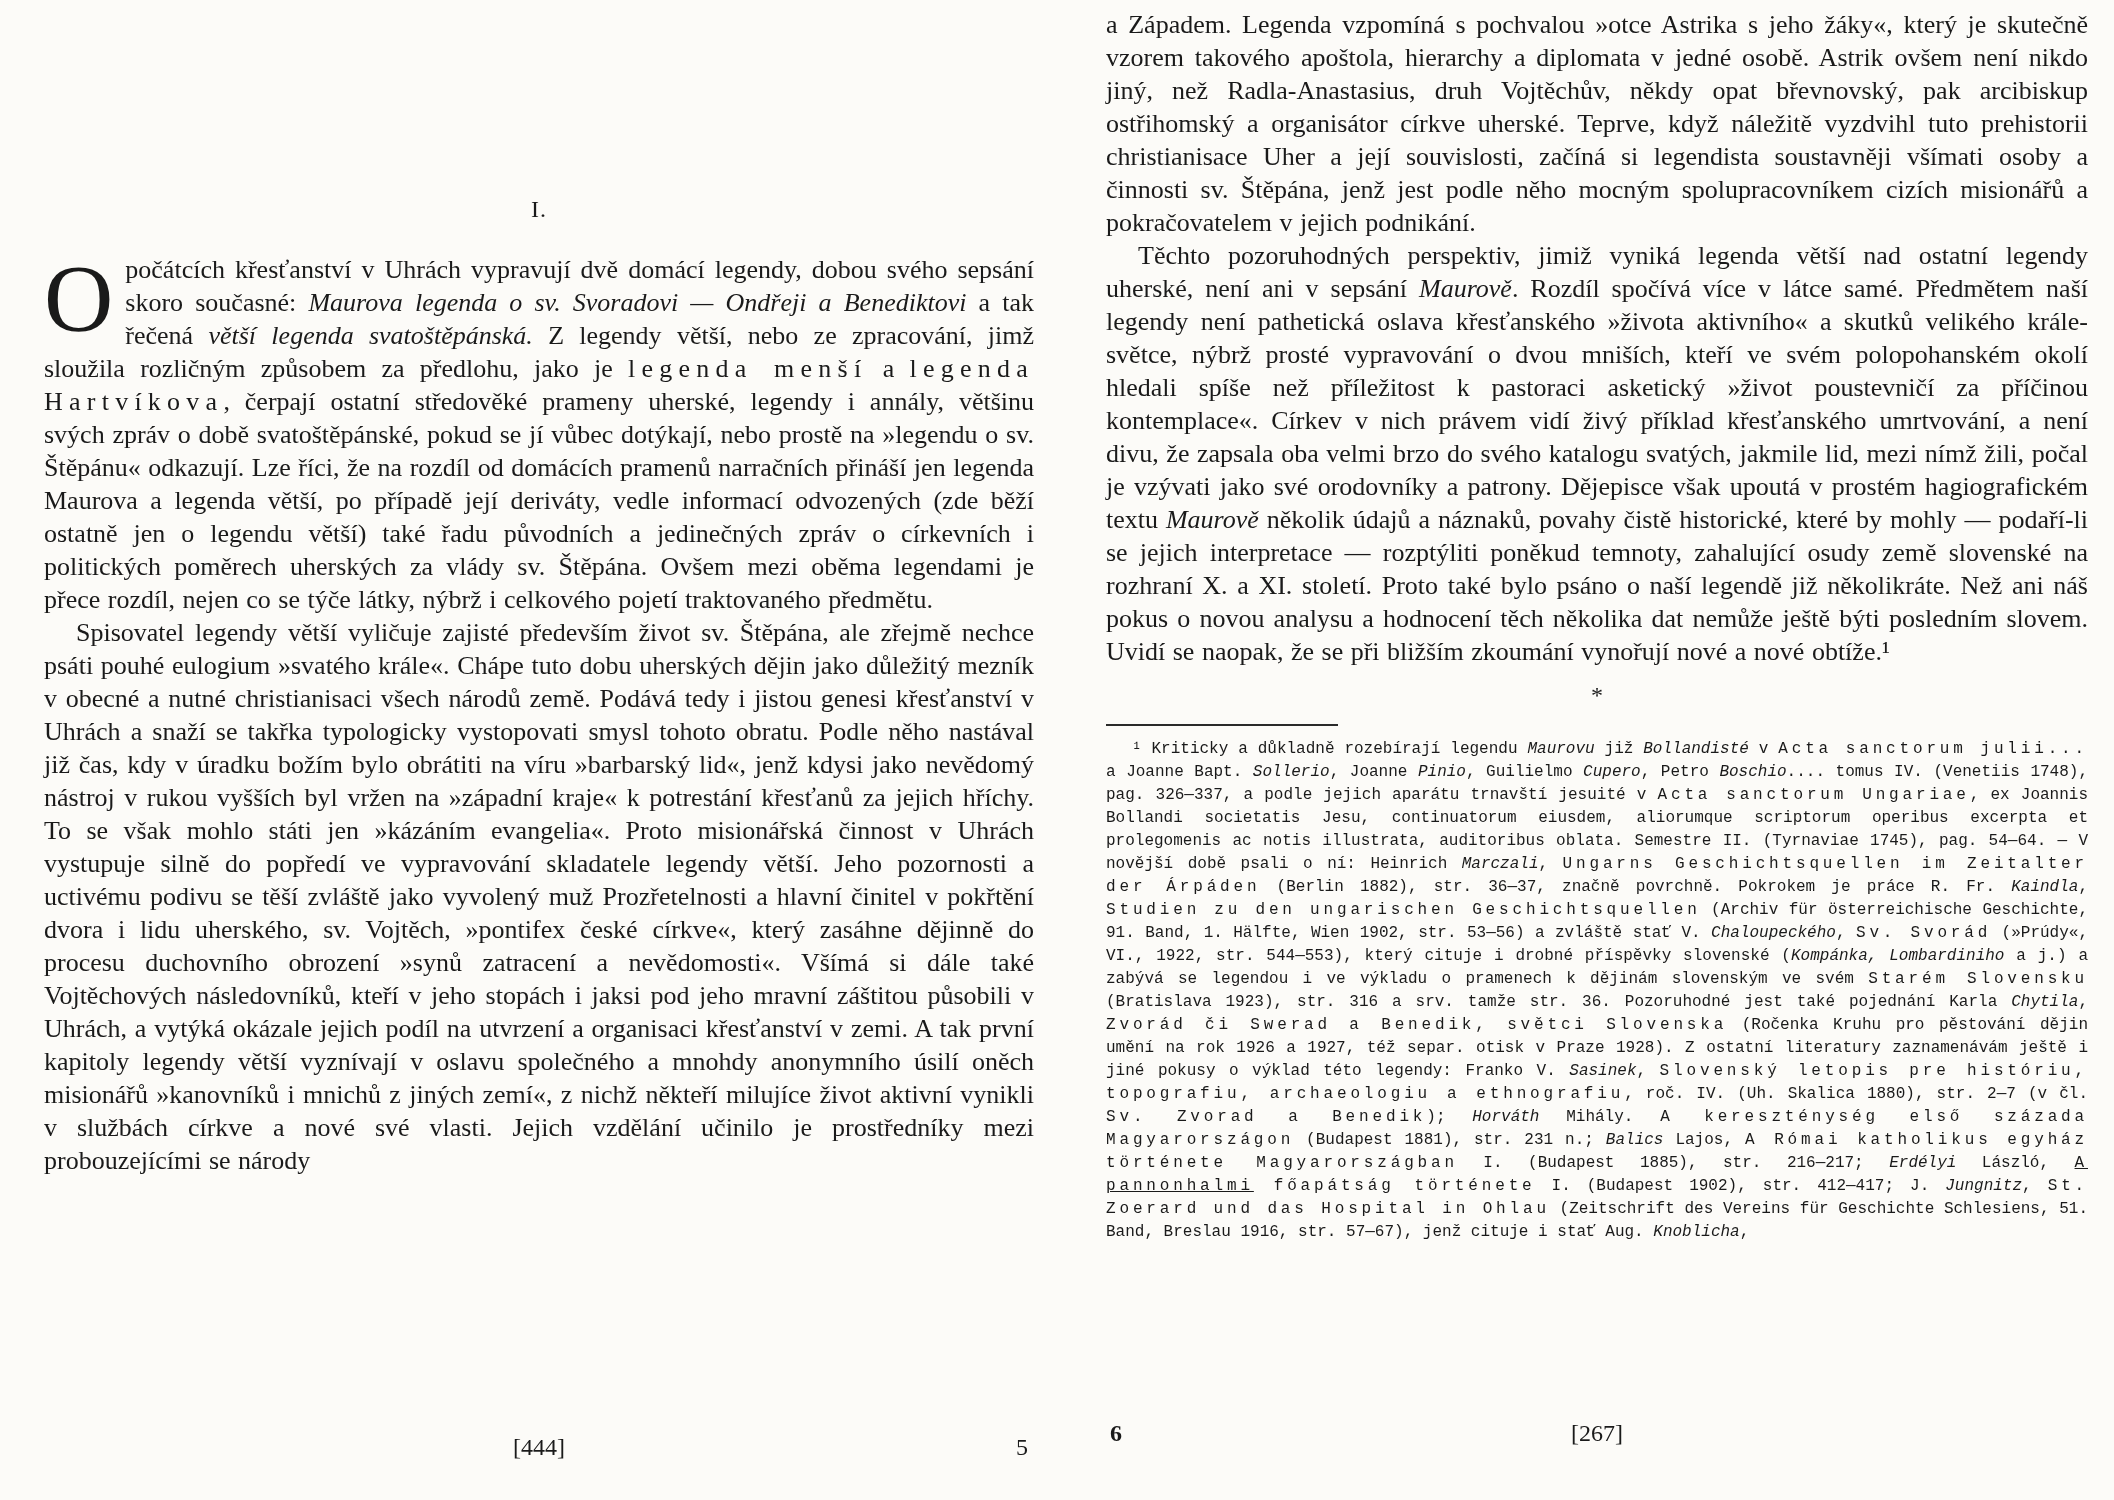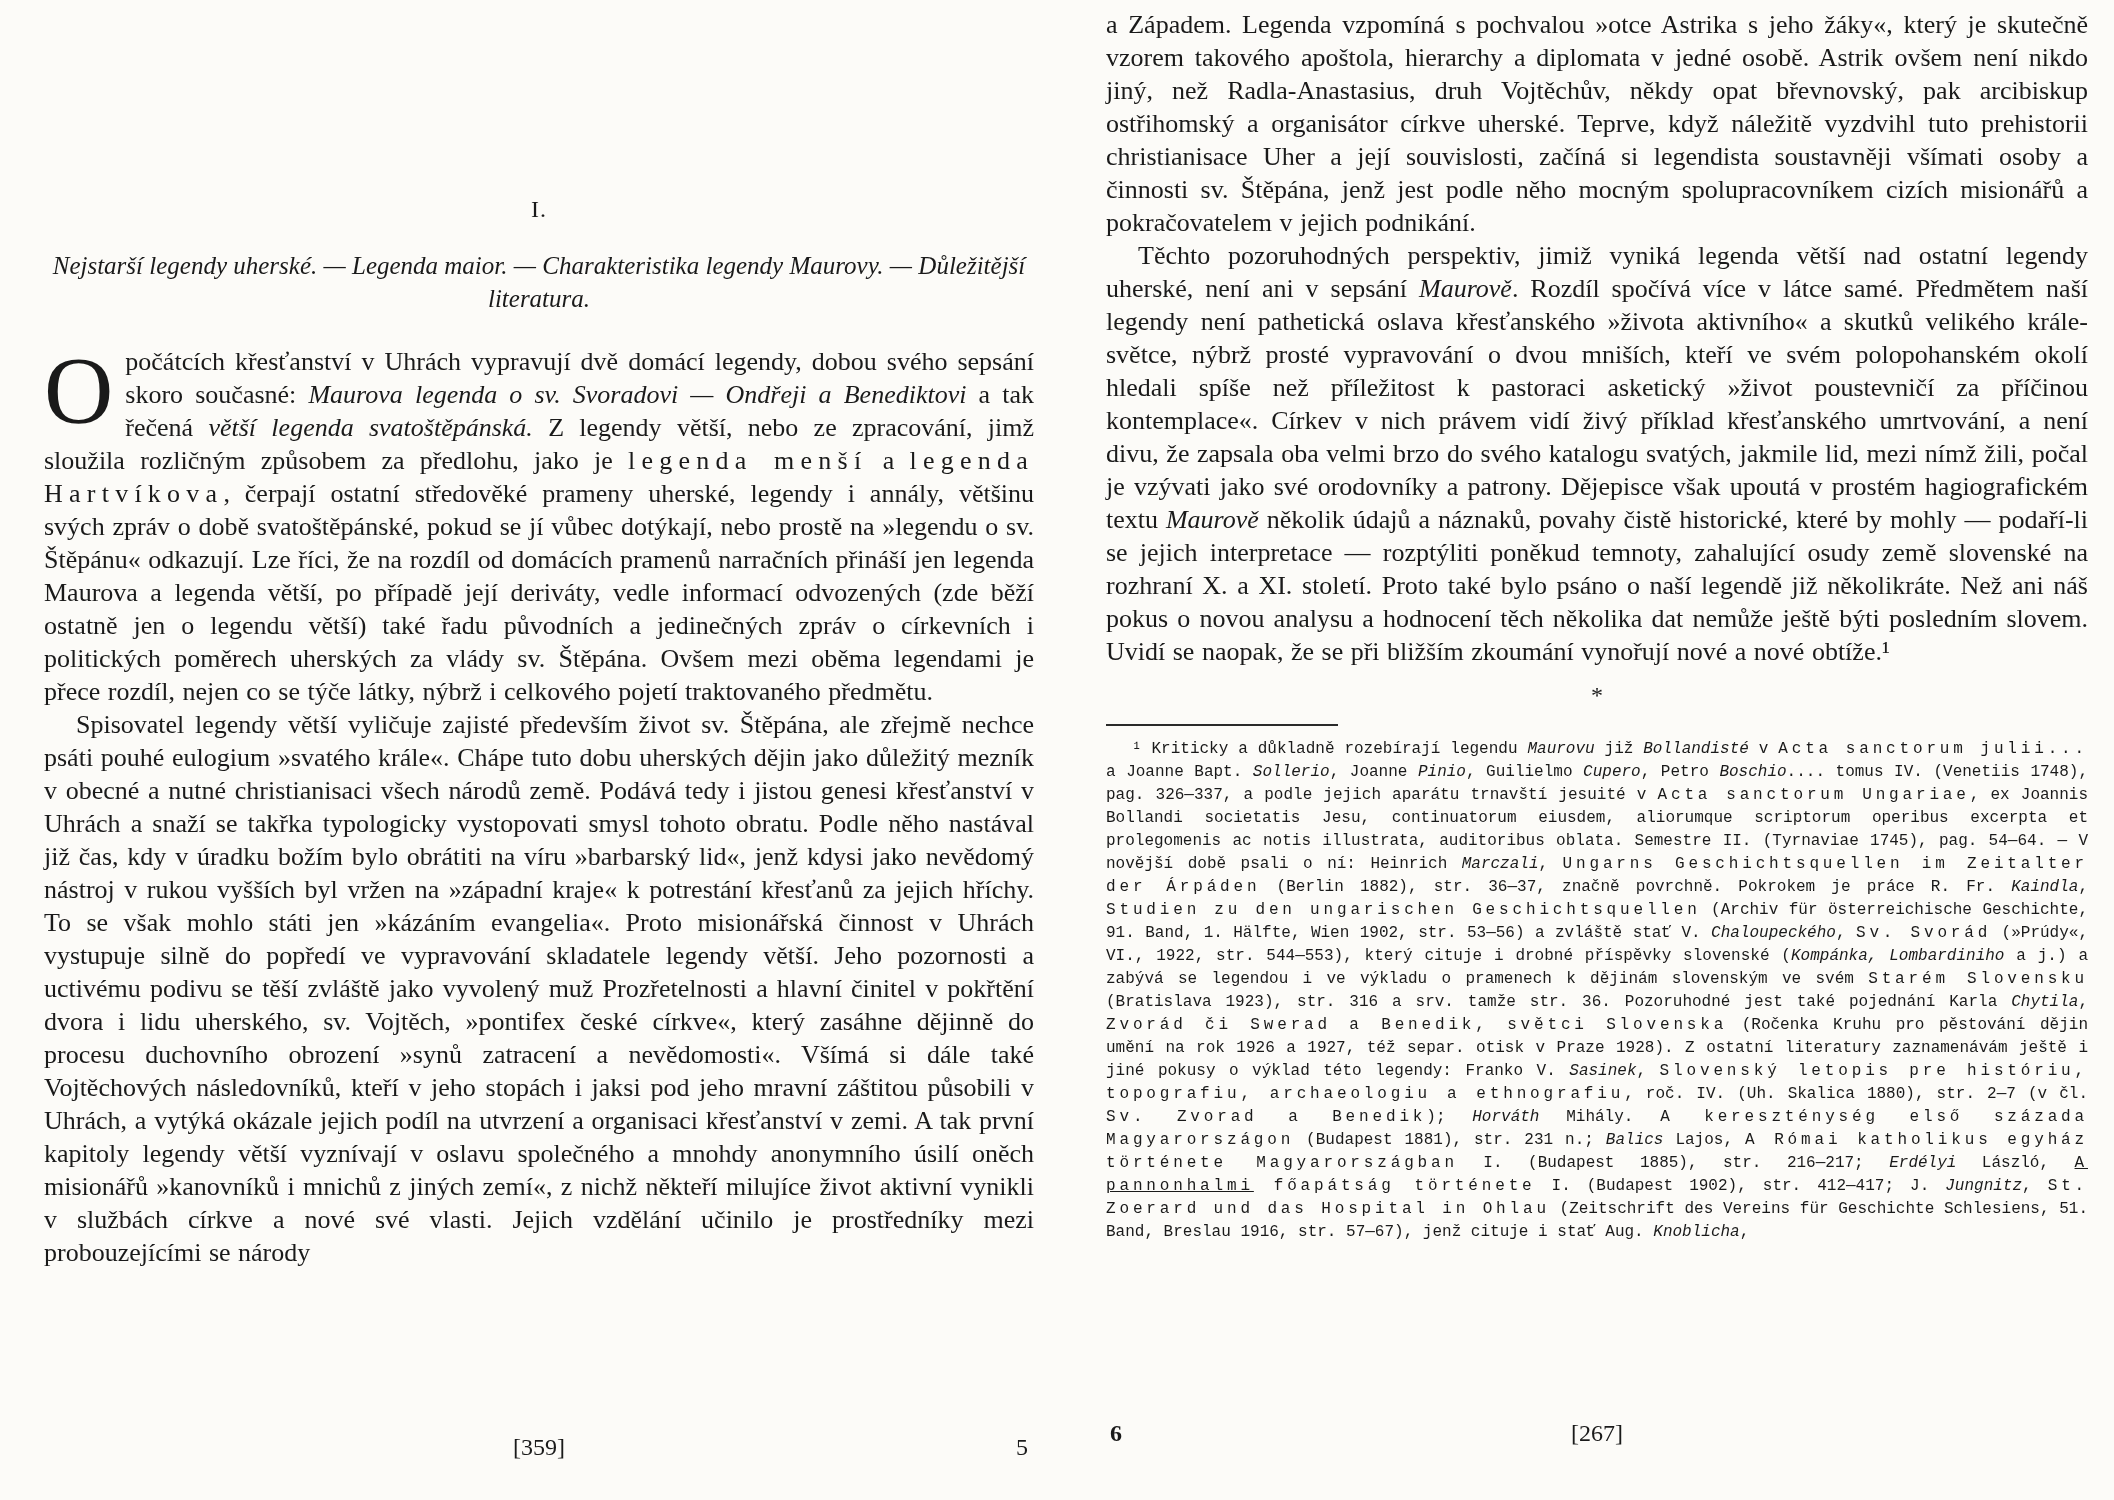--- a/index.html
+++ b/index.html
@@ -89,29 +89,28 @@
   .sig   { position: absolute; right: 6px; }
   .pgnum { position: absolute; left: 4px; font-weight: bold; }
 </style>
 </head>
 <body>
 
 <div class="spread">
 
   <div class="page page-left">
     <div class="chapter">I.</div>
-    <div class="heading">Nejstarší legendy uherské. — Legenda maior. — Charakteristika legendy Maurovy. — Důležitější literatura.</div>
 
     <div class="body-text body-left">
       <p><span class="dropcap">O</span><span><span>počátcích křesťanství v Uhrách vypravují dvě domácí legendy, dobou svého sepsání skoro současné: </span><span class="it">Maurova legenda o sv. Svoradovi — Ondřeji a Benediktovi</span><span> a tak řečená </span><span class="it">větší legenda svatoštěpánská.</span><span> Z legendy větší, nebo ze zpracování, jimž sloužila rozličným způsobem za předlohu, jako je </span><span class="sp">legenda menší</span><span> a </span><span class="sp">legenda Hartvíkova</span><span>, čerpají ostatní středověké prameny uherské, legendy i annály, většinu svých zpráv o době svatoštěpánské, pokud se jí vůbec dotýkají, nebo prostě na »legendu o sv. Štěpánu« odkazují. Lze říci, že na rozdíl od domácích pramenů narračních přináší jen legenda Maurova a legenda větší, po případě její deriváty, vedle informací odvozených (zde běží ostatně jen o legendu větší) také řadu původních a jedinečných zpráv o církevních i politických poměrech uherských za vlády sv. Štěpána. Ovšem mezi oběma legendami je přece rozdíl, nejen co se týče látky, nýbrž i celkového pojetí traktovaného předmětu.</span></span></p>
       <p class="indent"><span>Spisovatel legendy větší vyličuje zajisté především život sv. Štěpána, ale zřejmě nechce psáti pouhé eulogium »svatého krále«. Chápe tuto dobu uherských dějin jako důležitý mezník v obecné a nutné christianisaci všech národů země. Podává tedy i jistou genesi křesťanství v Uhrách a snaží se takřka typologicky vystopovati smysl tohoto obratu. Podle něho nastával již čas, kdy v úradku božím bylo obrátiti na víru »barbarský lid«, jenž kdysi jako nevědomý nástroj v rukou vyšších byl vržen na »západní kraje« k potrestání křesťanů za jejich hříchy. To se však mohlo státi jen »kázáním evangelia«. Proto misionářská činnost v Uhrách vystupuje silně do popředí ve vypravování skladatele legendy větší. Jeho pozornosti a uctivému podivu se těší zvláště jako vyvolený muž Prozřetelnosti a hlavní činitel v pokřtění dvora i lidu uherského, sv. Vojtěch, »pontifex české církve«, který zasáhne dějinně do procesu duchovního obrození »synů zatracení a nevědomosti«. Všímá si dále také Vojtěchových následovníků, kteří v jeho stopách i jaksi pod jeho mravní záštitou působili v Uhrách, a vytýká okázale jejich podíl na utvrzení a organisaci křesťanství v zemi. A tak první kapitoly legendy větší vyznívají v oslavu společného a mnohdy anonymního úsilí oněch misionářů »kanovníků i mnichů z jiných zemí«, z nichž někteří milujíce život aktivní vynikli v službách církve a nové své vlasti. Jejich vzdělání učinilo je prostředníky mezi probouzejícími se národy</span></p>
     </div>
 
     <div class="footer footer-left">
-      <span>[359]</span>
+      <span>[444]</span>
       <span class="sig">5</span>
     </div>
   </div>
 
   <div class="page page-right">
     <div class="body-text body-right">
       <p><span>a Západem. Legenda vzpomíná s pochvalou »otce Astrika s jeho žáky«, který je skutečně vzorem takového apoštola, hierarchy a diplomata v jedné osobě. Astrik ovšem není nikdo jiný, než Radla-Anastasius, druh Vojtěchův, někdy opat břevnovský, pak arcibiskup ostřihomský a organisátor církve uherské. Teprve, když náležitě vyzdvihl tuto prehistorii christianisace Uher a její souvislosti, začíná si legendista soustavněji všímati osoby a činnosti sv. Štěpána, jenž jest podle něho mocným spolupracovníkem cizích misionářů a pokračovatelem v jejich podnikání.</span></p>
       <p class="indent"><span>Těchto pozoruhodných perspektiv, jimiž vyniká legenda větší nad ostatní legendy uherské, není ani v sepsání </span><span class="it">Maurově</span><span>. Rozdíl spočívá více v látce samé. Předmětem naší legendy není pathetická oslava křesťanského »života aktivního« a skutků velikého krále-světce, nýbrž prosté vypravování o dvou mniších, kteří ve svém polopohanském okolí hledali spíše než příležitost k pastoraci asketický »život poustevničí za příčinou kontemplace«. Církev v nich právem vidí živý příklad křesťanského umrtvování, a není divu, že zapsala oba velmi brzo do svého katalogu svatých, jakmile lid, mezi nímž žili, počal je vzývati jako své orodovníky a patrony. Dějepisce však upoutá v prostém hagiografickém textu </span><span class="it">Maurově</span><span> několik údajů a náznaků, povahy čistě historické, které by mohly — podaří-li se jejich interpretace — rozptýliti poněkud temnoty, zahalující osudy země slovenské na rozhraní X. a XI. století. Proto také bylo psáno o naší legendě již několikráte. Než ani náš pokus o novou analysu a hodnocení těch několika dat nemůže ještě býti posledním slovem. Uvidí se naopak, že se při bližším zkoumání vynořují nové a nové obtíže.¹</span></p>
     </div>
 

